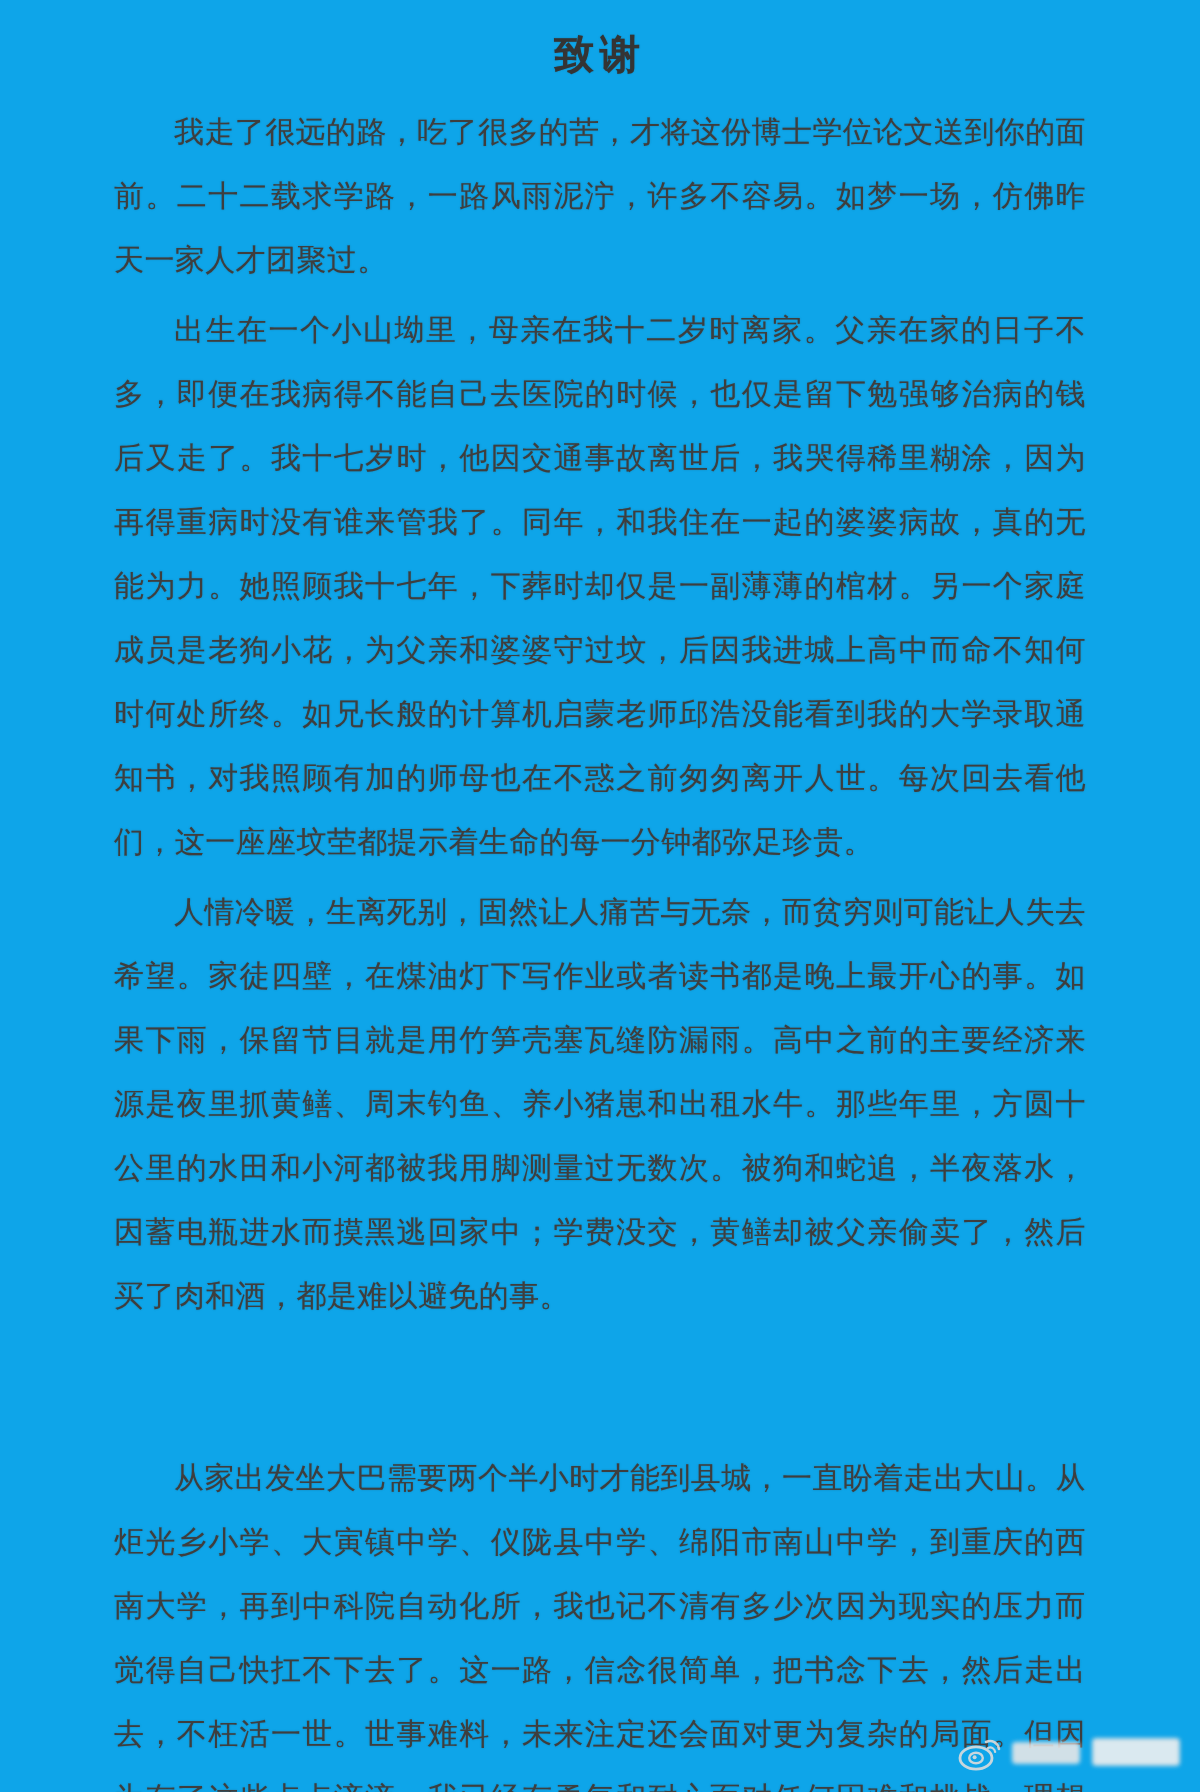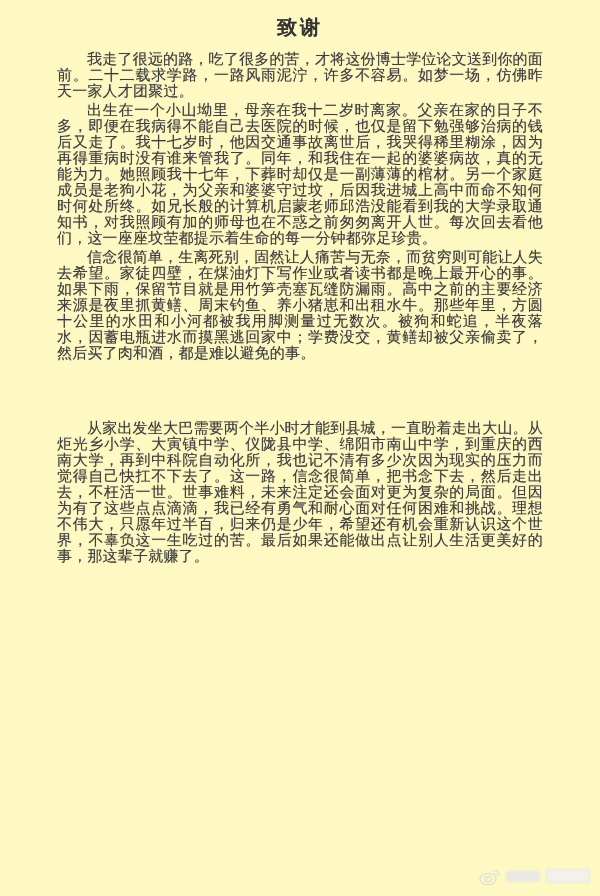--- a/index.html
+++ b/index.html
@@ -5,41 +5,41 @@
   html, body {
     margin: 0;
     padding: 0;
     background: #e9e9e9;
   }
   .page {
     position: relative;
     width: 600px;
     height: 896px;
     margin: 0 auto;
-    background: #fef9c3;
+    background: #0ea5e9;
     overflow: hidden;
     font-family: "Liberation Serif", "DejaVu Serif", serif;
     color: #3e3e3e;
   }
   .content {
     padding: 10px 57px 0 57px;
   }
   .doc-title {
     margin: 4px 0 10px 0;
     text-align: center;
     font-size: 20px;
     font-weight: 700;
     letter-spacing: 3px;
     color: #343434;
     text-shadow: 0 0 0.6px rgba(50,50,50,0.55);
   }
   .para {
     margin: 0 0 3px 0;
     font-size: 15px;
-    line-height: 16px;
+    line-height: 32px;
     text-align: justify;
     text-indent: 2em;
     letter-spacing: 0.2px;
     color: #3e3e3e;
     text-shadow: 0 0 0.7px rgba(62,62,62,0.5);
   }
   .section-gap {
     height: 56px;
   }
   .watermark {
@@ -70,21 +70,21 @@
 </head>
 <body>
 
 <div class="page">
   <div class="content">
 
     <h1 class="doc-title">致谢</h1>
 
     <p class="para">我走了很远的路，吃了很多的苦，才将这份博士学位论文送到你的面前。二十二载求学路，一路风雨泥泞，许多不容易。如梦一场，仿佛昨天一家人才团聚过。</p>
     <p class="para">出生在一个小山坳里，母亲在我十二岁时离家。父亲在家的日子不多，即便在我病得不能自己去医院的时候，也仅是留下勉强够治病的钱后又走了。我十七岁时，他因交通事故离世后，我哭得稀里糊涂，因为再得重病时没有谁来管我了。同年，和我住在一起的婆婆病故，真的无能为力。她照顾我十七年，下葬时却仅是一副薄薄的棺材。另一个家庭成员是老狗小花，为父亲和婆婆守过坟，后因我进城上高中而命不知何时何处所终。如兄长般的计算机启蒙老师邱浩没能看到我的大学录取通知书，对我照顾有加的师母也在不惑之前匆匆离开人世。每次回去看他们，这一座座坟茔都提示着生命的每一分钟都弥足珍贵。</p>
-    <p class="para">信念很简单，生离死别，固然让人痛苦与无奈，而贫穷则可能让人失去希望。家徒四壁，在煤油灯下写作业或者读书都是晚上最开心的事。如果下雨，保留节目就是用竹笋壳塞瓦缝防漏雨。高中之前的主要经济来源是夜里抓黄鳝、周末钓鱼、养小猪崽和出租水牛。那些年里，方圆十公里的水田和小河都被我用脚测量过无数次。被狗和蛇追，半夜落水，因蓄电瓶进水而摸黑逃回家中；学费没交，黄鳝却被父亲偷卖了，然后买了肉和酒，都是难以避免的事。</p>
+    <p class="para">人情冷暖，生离死别，固然让人痛苦与无奈，而贫穷则可能让人失去希望。家徒四壁，在煤油灯下写作业或者读书都是晚上最开心的事。如果下雨，保留节目就是用竹笋壳塞瓦缝防漏雨。高中之前的主要经济来源是夜里抓黄鳝、周末钓鱼、养小猪崽和出租水牛。那些年里，方圆十公里的水田和小河都被我用脚测量过无数次。被狗和蛇追，半夜落水，因蓄电瓶进水而摸黑逃回家中；学费没交，黄鳝却被父亲偷卖了，然后买了肉和酒，都是难以避免的事。</p>
 
     <div class="section-gap"></div>
 
     <p class="para">从家出发坐大巴需要两个半小时才能到县城，一直盼着走出大山。从炬光乡小学、大寅镇中学、仪陇县中学、绵阳市南山中学，到重庆的西南大学，再到中科院自动化所，我也记不清有多少次因为现实的压力而觉得自己快扛不下去了。这一路，信念很简单，把书念下去，然后走出去，不枉活一世。世事难料，未来注定还会面对更为复杂的局面。但因为有了这些点点滴滴，我已经有勇气和耐心面对任何困难和挑战。理想不伟大，只愿年过半百，归来仍是少年，希望还有机会重新认识这个世界，不辜负这一生吃过的苦。最后如果还能做出点让别人生活更美好的事，那这辈子就赚了。</p>
   </div>
 
   <div class="watermark">
     <span class="wm-icon">
       <svg width="22" height="20" viewBox="0 0 22 20" fill="none" xmlns="http://www.w3.org/2000/svg">
 

